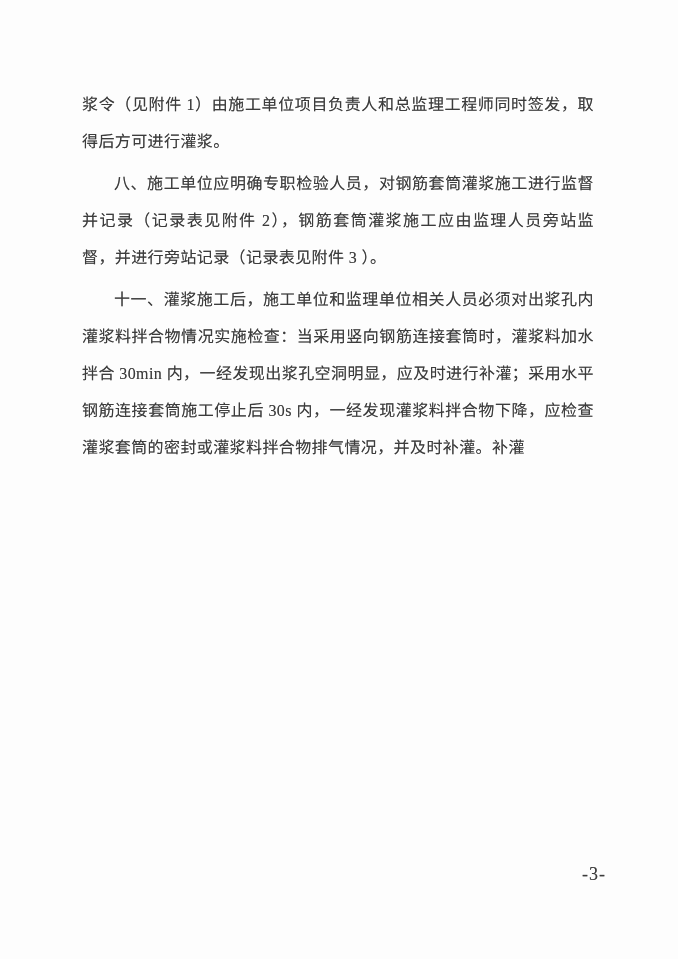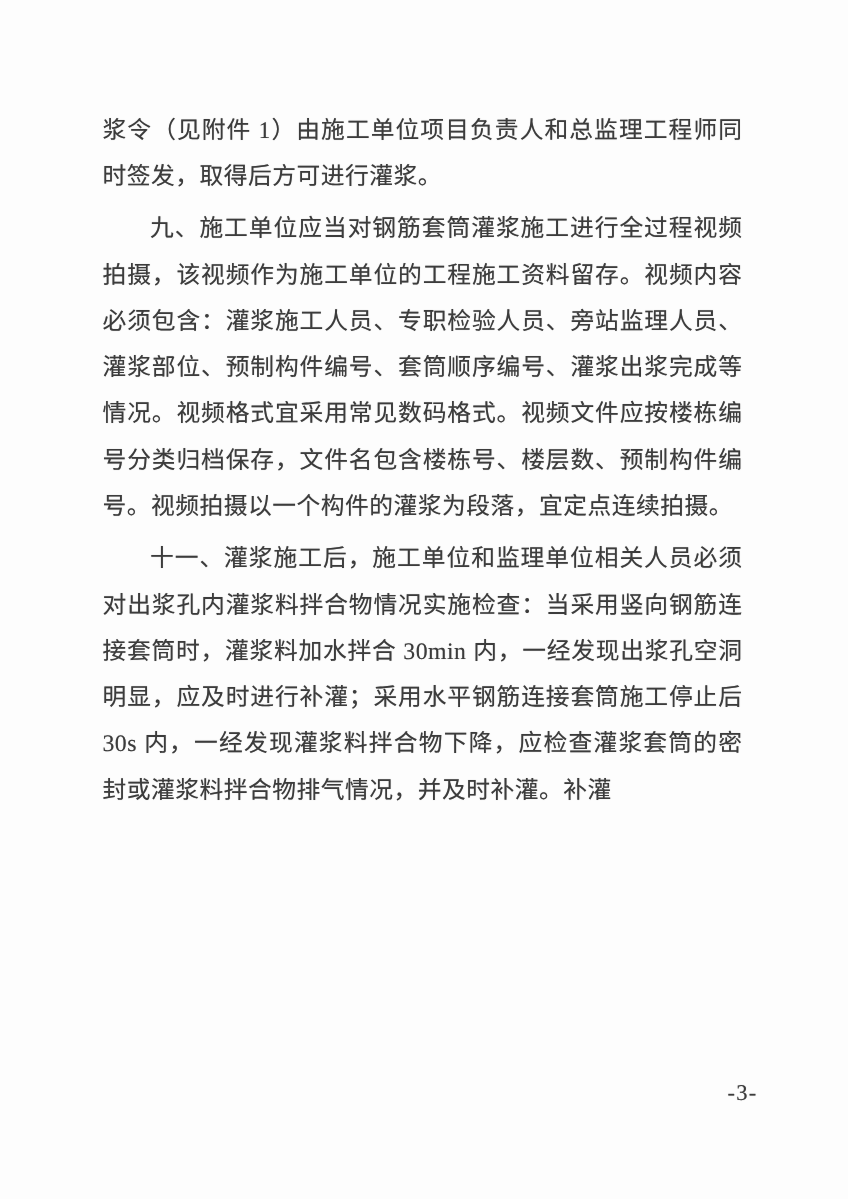--- a/index.html
+++ b/index.html
@@ -19,21 +19,21 @@
     inset: 0;
   }
   .content {
     position: absolute;
     left: 82px;
     right: 72px;
     top: 86px;
   }
   .para {
     margin: 0 12px 5px 0;
-    font-size: 19px;
+    font-size: 16px;
     line-height: 37px;
     color: var(--ink, #3c3c3c);
     text-align: justify;
     text-justify: inter-ideograph;
     letter-spacing: 0.4px;
     text-shadow: 0 0 0.6px rgba(70, 70, 70, 0.55);
   }
   .para.indent {
     text-indent: 2em;
   }
@@ -47,17 +47,17 @@
     letter-spacing: 1px;
     text-shadow: 0 0 0.6px rgba(70, 70, 70, 0.55);
   }
 </style>
 </head>
 <body>
 
 <div class="page">
   <div class="content">
     <p class="para">浆令（见附件 1）由施工单位项目负责人和总监理工程师同时签发，取得后方可进行灌浆。</p>
-    <p class="para indent">九、施工单位应当对钢筋套筒灌浆施工进行全过程视频拍摄，该视频作为施工单位的工程施工资料留存。视频内容必须包含：灌浆施工人员、专职检验人员、旁站监理人员、灌浆部位、预制构件编号、套筒顺序编号、灌浆出浆完成等情况。视频格式宜采用常见数码格式。视频文件应按楼栋编号分类归档保存，文件名包含楼栋号、楼层数、预制构件编号。视频拍摄以一个构件的灌浆为段落，宜定点连续拍摄。</p>
+    <p class="para indent">八、施工单位应明确专职检验人员，对钢筋套筒灌浆施工进行监督并记录（记录表见附件 2），钢筋套筒灌浆施工应由监理人员旁站监督，并进行旁站记录（记录表见附件 3 ）。</p>
     <p class="para indent">十一、灌浆施工后，施工单位和监理单位相关人员必须对出浆孔内灌浆料拌合物情况实施检查：当采用竖向钢筋连接套筒时，灌浆料加水拌合 30min 内，一经发现出浆孔空洞明显，应及时进行补灌；采用水平钢筋连接套筒施工停止后 30s 内，一经发现灌浆料拌合物下降，应检查灌浆套筒的密封或灌浆料拌合物排气情况，并及时补灌。补灌</p>
   </div>
   <div class="page-number">-3-</div>
 </div>
 
 </body></html>

